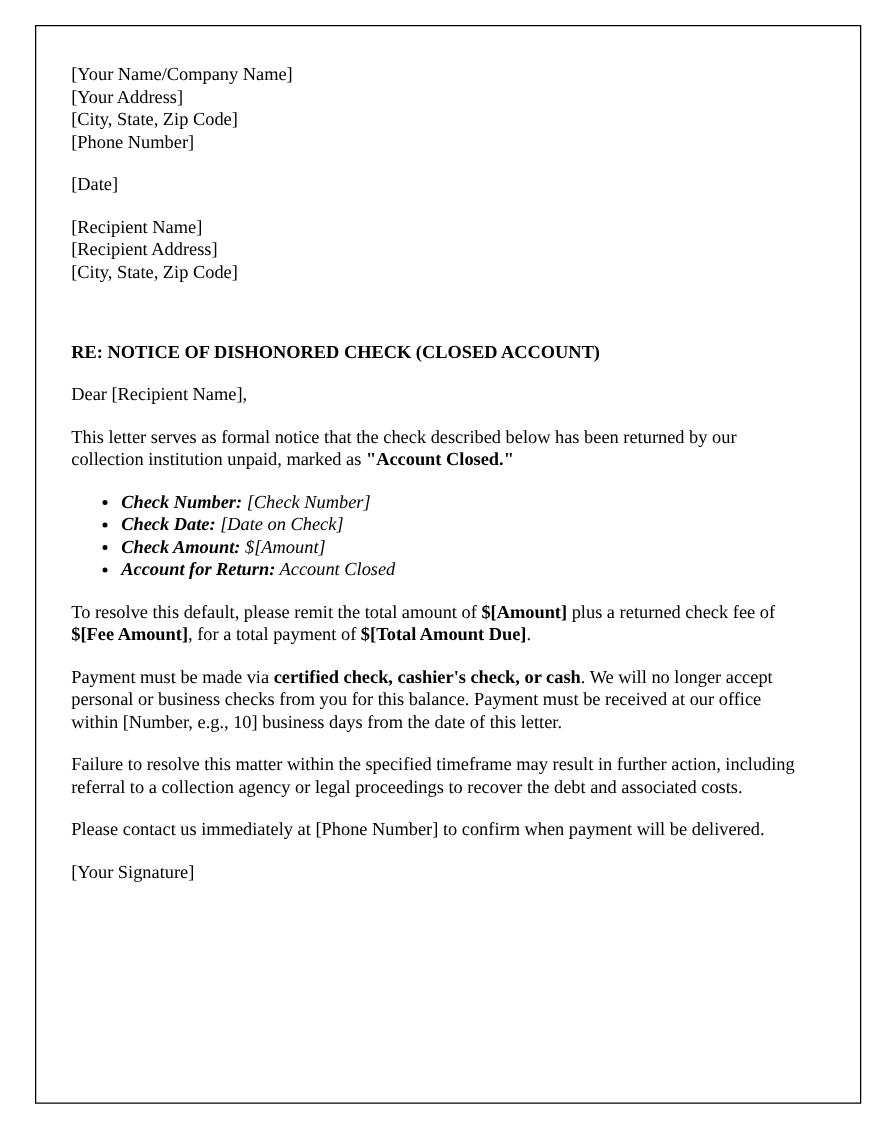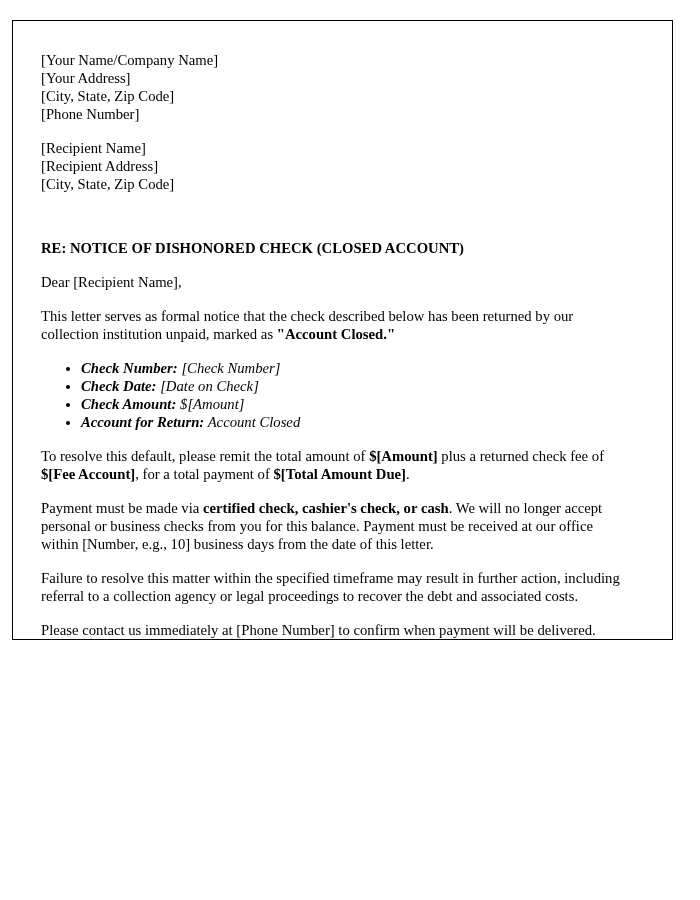--- a/index.html
+++ b/index.html
@@ -9,24 +9,24 @@
   }
   body {
     width: 700px;
     height: 900px;
     position: relative;
     font-family: "Liberation Serif", serif;
     color: #000000;
   }
   .page {
     position: absolute;
-    left: 12px;
+    left: 28px;
     top: 20px;
     width: 661px;
-    height: 620px;
+    height: 863px;
     box-sizing: border-box;
     border: 1px solid #000000;
     background: #ffffff;
     padding: 30px 48px 17px 28px;
     overflow: hidden;
   }
   .page * {
     font-size: 14.7px;
     line-height: 18px;
   }
@@ -64,20 +64,21 @@
 
 <div class="page">
 
   <div class="block first">
     <div class="addr-line">[Your Name/Company Name]</div>
     <div class="addr-line">[Your Address]</div>
     <div class="addr-line">[City, State, Zip Code]</div>
     <div class="addr-line">[Phone Number]</div>
   </div>
 
+  <div class="block">[Date]</div>
 
   <div class="block">
     <div class="addr-line">[Recipient Name]</div>
     <div class="addr-line">[Recipient Address]</div>
     <div class="addr-line">[City, State, Zip Code]</div>
   </div>
 
   <p class="subject">RE: NOTICE OF DISHONORED CHECK (CLOSED ACCOUNT)</p>
 
   <p>Dear [Recipient Name],</p>
@@ -85,21 +86,21 @@
   <p><span>This letter serves as formal notice that the check described below has been returned by our collection institution unpaid, marked as </span><strong>"Account Closed."</strong></p>
 
   <ul class="check-details">
     <li><strong>Check Number:</strong><span> [Check Number]</span></li>
     <li><strong>Check Date:</strong><span> [Date on Check]</span></li>
     <li><strong>Check Amount:</strong><span> $[Amount]</span></li>
     <li><strong>Account for Return:</strong><span> Account Closed</span></li>
   </ul>
 
 
-  <p><span>To resolve this default, please remit the total amount of </span><strong>$[Amount]</strong><span> plus a returned check fee of </span><strong>$[Fee Account]</strong><span>, for a total payment of </span><strong>$[Total Amount Due]</strong><span>.</span></p>
+  <p><span>To resolve this default, please remit the total amount of </span><strong>$[Amount]</strong><span> plus a returned check fee of </span><strong>$[Fee Amount]</strong><span>, for a total payment of </span><strong>$[Total Amount Due]</strong><span>.</span></p>
 
   <p><span>Payment must be made via </span><strong>certified check, cashier's check, or cash</strong><span>. We will no longer accept personal or business checks from you for this balance. Payment must be received at our office within [Number, e.g., 10] business days from the date of this letter.</span></p>
 
   <p>Failure to resolve this matter within the specified timeframe may result in further action, including referral to a collection agency or legal proceedings to recover the debt and associated costs.</p>
 
   <p>Please contact us immediately at [Phone Number] to confirm when payment will be delivered.</p>
 
 
   <p>[Your Signature]</p>
 

